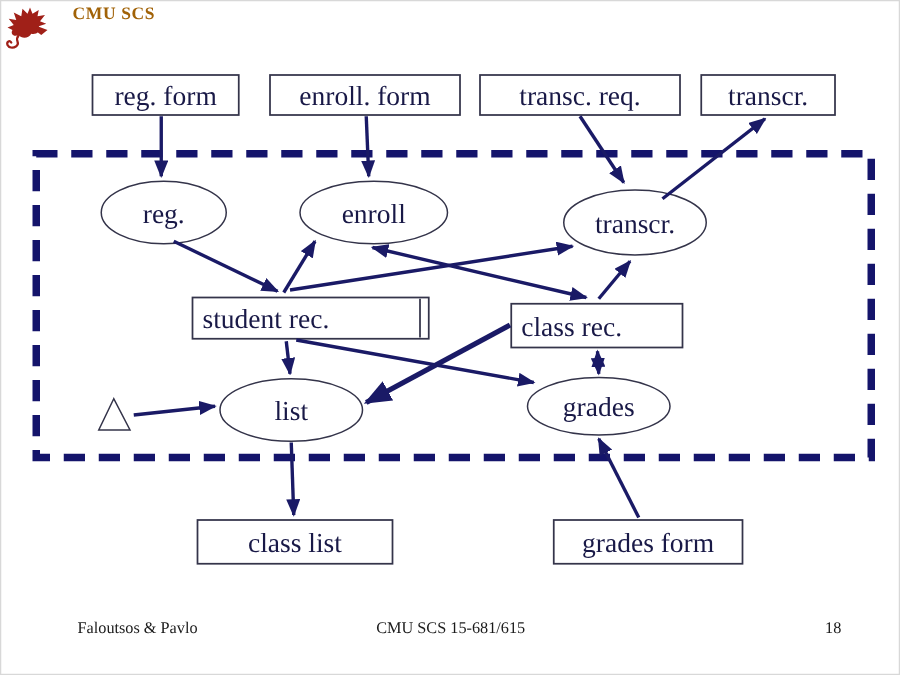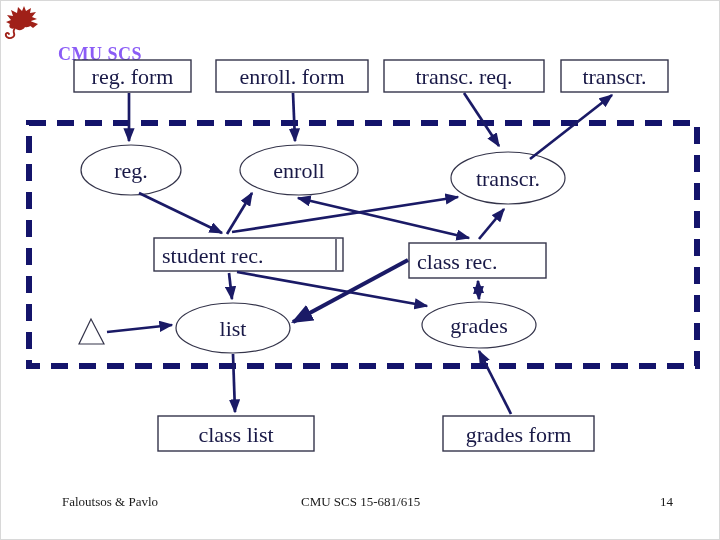--- a/index.html
+++ b/index.html
@@ -6,23 +6,22 @@
   body{
     width:720px;height:540px;
     background:#ffffff;
     font-family:"Liberation Serif", serif;
     position:relative;overflow:hidden;
     box-sizing:border-box;
     border:1px solid #d8d8d8;
   }
   .slide-header-title{
     position:absolute;left:57px;top:3px;
-    font-size:18px;font-weight:bold;letter-spacing:.5px;
-    color:#8b5cf6;
-    margin-top:40px;
+    font-size:14px;font-weight:bold;letter-spacing:.5px;
+    color:#a16207;
   }
   .logo{position:absolute;left:2px;top:2px;width:38px;height:38px;}
   #diagram-svg{position:absolute;left:0;top:0;}
   .node-label{
     font-family:"Liberation Serif", serif;
     font-size:22px;
     fill:#191947;
   }
   .footer-text{
     position:absolute;top:493px;
@@ -94,13 +93,13 @@
     <line x1="228" y1="272" x2="231" y2="298" stroke="#1a1a66" stroke-width="2.7" marker-end="url(#ah)"></line>
     <line x1="106" y1="331" x2="171" y2="324" stroke="#1a1a66" stroke-width="2.7" marker-end="url(#ah)"></line>
     <line x1="407" y1="259" x2="292" y2="321" stroke="#1a1a66" stroke-width="4.2" marker-end="url(#ah)"></line>
     <line x1="477" y1="280" x2="478" y2="298" stroke="#1a1a66" stroke-width="2.7" marker-end="url(#ah)" marker-start="url(#ahs)"></line>
     <line x1="510" y1="413" x2="478" y2="350" stroke="#1a1a66" stroke-width="2.7" marker-end="url(#ah)"></line>
     <line x1="232" y1="353" x2="234" y2="411" stroke="#1a1a66" stroke-width="2.7" marker-end="url(#ah)"></line>
   </svg>
 
 <div class="footer-text footer-left">Faloutsos &amp; Pavlo</div>
 <div class="footer-text footer-center">CMU SCS 15-681/615</div>
-<div class="footer-text footer-right">14</div>
+<div class="footer-text footer-right">18</div>
 
 </body></html>

